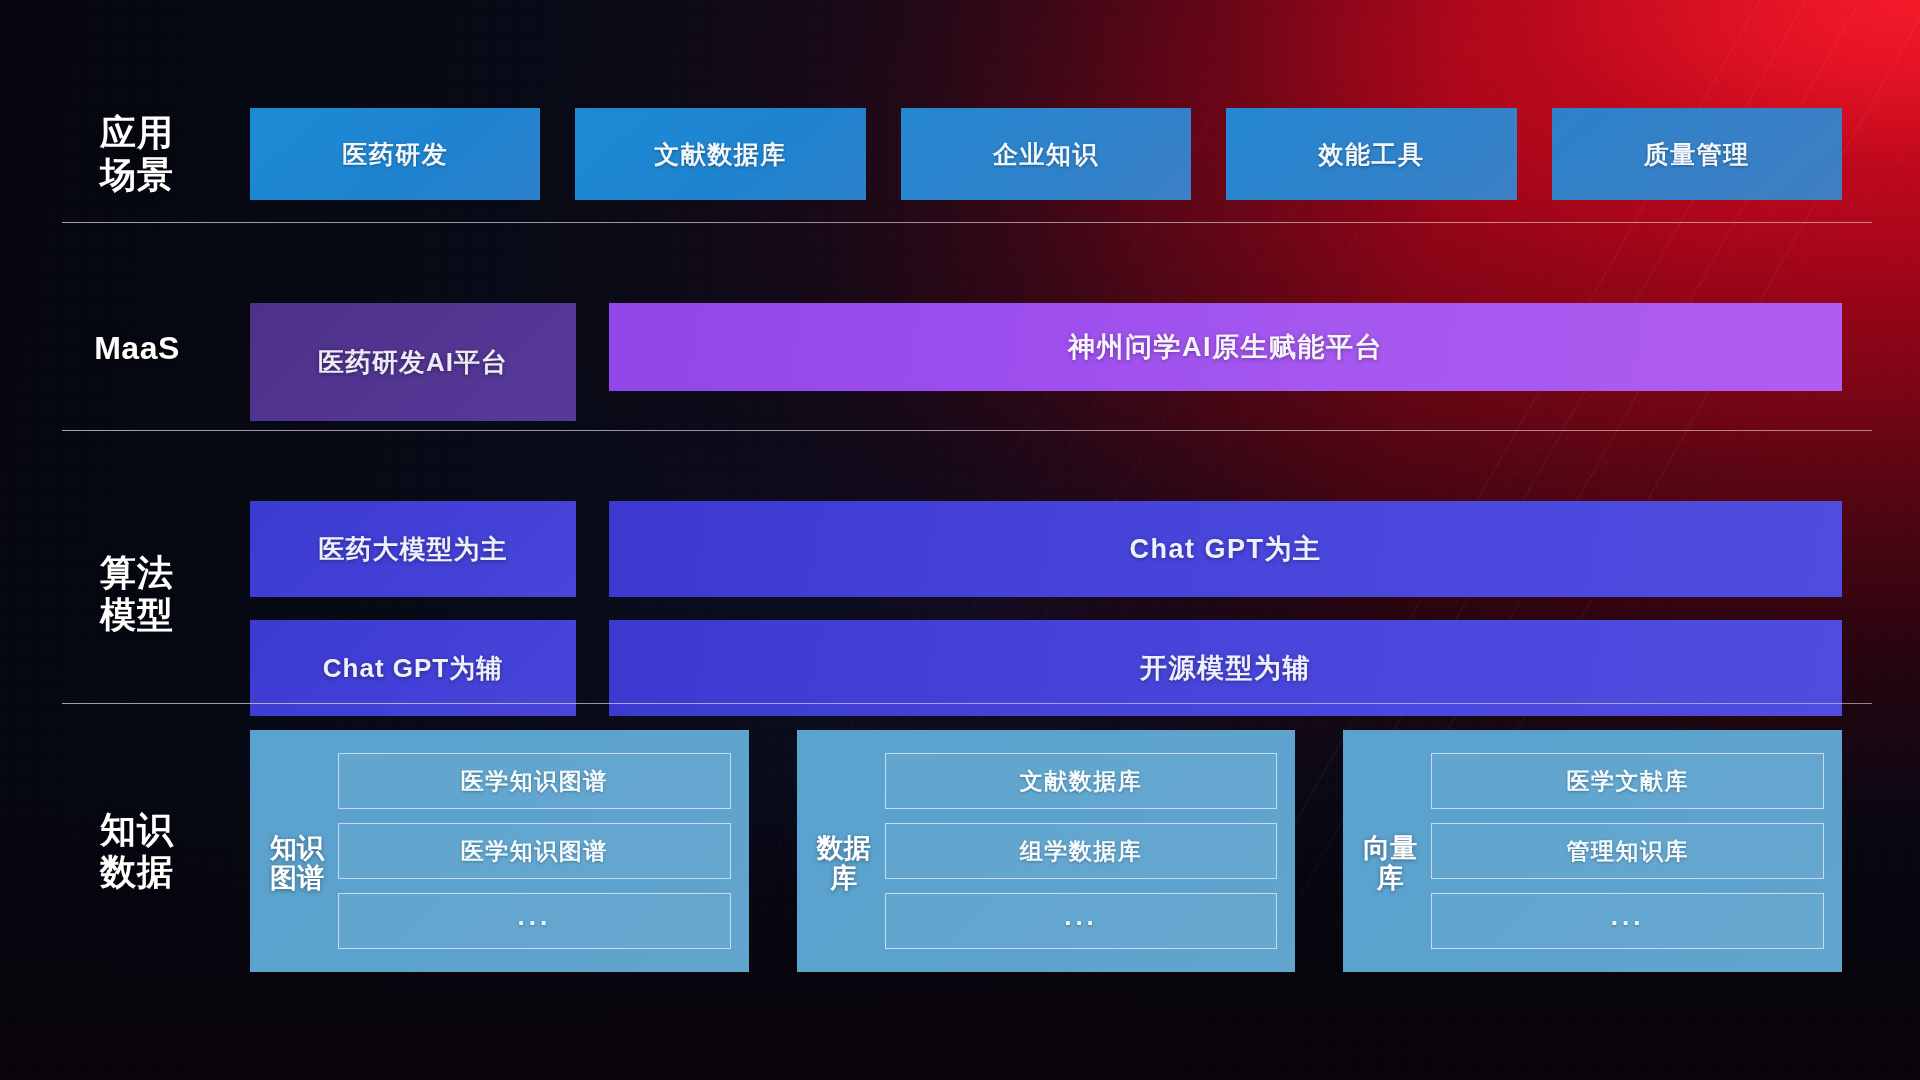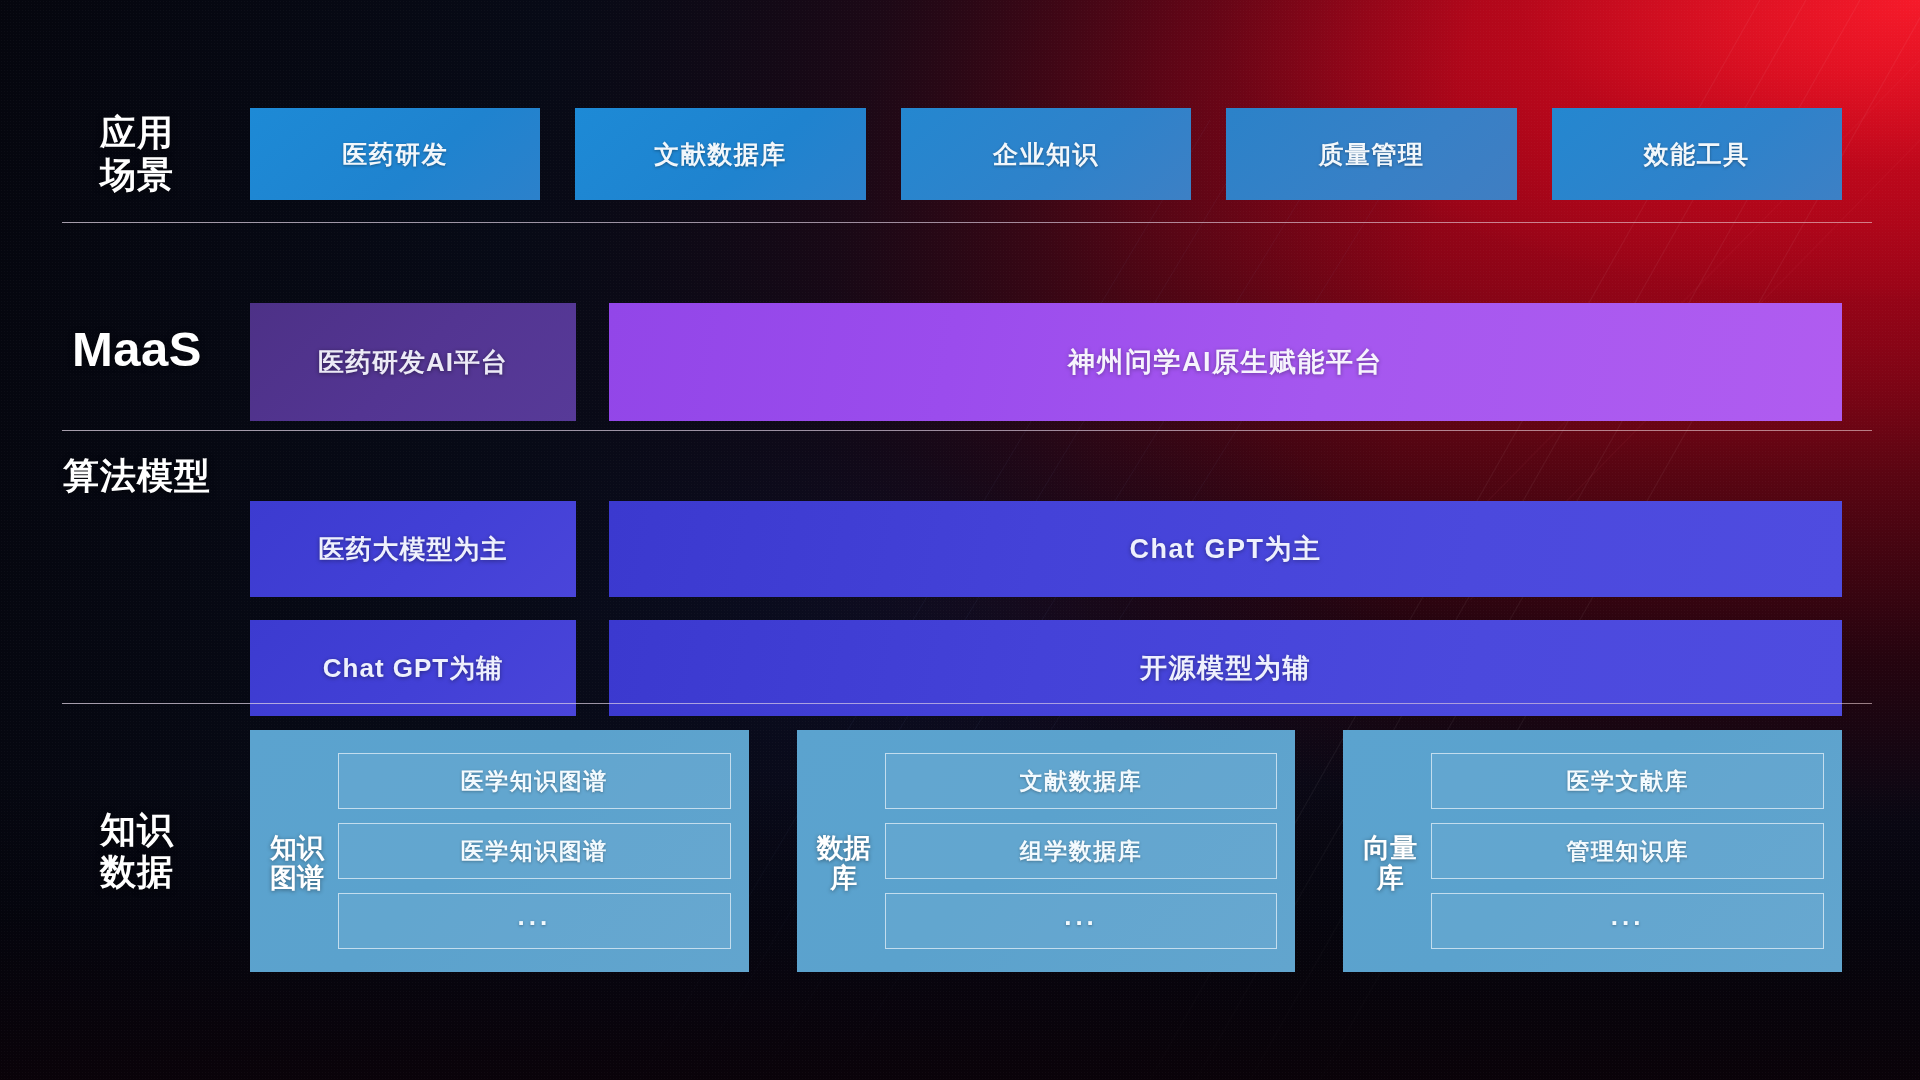--- a/index.html
+++ b/index.html
@@ -58,21 +58,21 @@
     width:150px;
     left:62px;
     color:#ffffff;
     font-size:36px;
     font-weight:700;
     line-height:1.16;
     text-align:center;
     letter-spacing:1px;
     text-shadow:0 1px 6px rgba(0,0,0,.6);
   }
-  .row-label.maas{ font-size:49px; letter-spacing:0.5px; }
+  .row-label.maas{ font-size:32px; letter-spacing:0.5px; }
 
   .divider{
     position:absolute;
     left:62px; right:48px;
     height:1px;
     background:linear-gradient(90deg, rgba(226,214,230,.85) 0%, rgba(228,212,232,.75) 55%, rgba(236,206,210,.7) 100%);
     opacity:.85;
   }
 
   
@@ -94,21 +94,21 @@
   #row-maas{ left:250px; top:290px; width:1592px; height:118px;margin-top:13px; }
   .maas-left{
     width:326px; height:118px;
     display:flex; align-items:center; justify-content:center;
     background:linear-gradient(135deg,#4d3187 0%,#533592 50%,#573a98 100%);
     color:#eceaf6; font-size:26px; font-weight:700; letter-spacing:1px;
     text-shadow:0 1px 4px rgba(0,0,0,.45);
   }
   .maas-right{
     margin-left:33px;
-    flex:1 1 auto; height:118px;
+    flex:1 1 auto; height:88px;
     display:flex; align-items:center; justify-content:center;
     background:linear-gradient(100deg,#9246e8 0%,#9b4ced 28%,#a557ef 58%,#b05cf0 100%);
     color:#f6f3fd; font-size:27px; font-weight:700; letter-spacing:1.5px;
     text-shadow:0 1px 4px rgba(0,0,0,.35);
   }
 
   
   #row-algo{ left:250px; top:465px; width:1592px; height:215px; flex-direction:column; gap:23px;margin-top:36px; }
   .algo-line{ display:flex; width:100%; height:96px; }
   .algo-left{
@@ -198,38 +198,38 @@
 
     <div class="row-label" style="top:108px; height:92px; display:flex; flex-direction:column; justify-content:center;">
       <span>应用</span>
       <span>场景</span>
     </div>
 
     <div class="row" id="row-apps">
       <div class="app-box tint-a">医药研发</div>
       <div class="app-box tint-a">文献数据库</div>
       <div class="app-box tint-b">企业知识</div>
+      <div class="app-box tint-b">效能工具</div>
       <div class="app-box tint-c">质量管理</div>
-      <div class="app-box tint-b">效能工具</div>
     </div>
 
     <div class="divider" style="top:222px;"></div>
 
     <div class="row-label maas" style="top:290px; height:118px; display:flex; flex-direction:column; justify-content:center;">
       <span>MaaS</span>
     </div>
 
     <div class="row" id="row-maas">
       <div class="maas-left">医药研发AI平台</div>
       <div class="maas-right">神州问学AI原生赋能平台</div>
     </div>
 
     <div class="divider" style="top:430px;"></div>
 
-    <div class="row-label" style="top:455px; height:215px; display:flex; flex-direction:row; justify-content:center;">
+    <div class="row-label" style="top:486px; height:215px; display:flex; flex-direction:column; justify-content:center;">
       <span>算法</span>
       <span>模型</span>
     </div>
 
     <div class="row" id="row-algo">
       <div class="algo-line">
         <div class="algo-left">医药大模型为主</div>
         <div class="algo-right">Chat GPT为主</div>
       </div>
       <div class="algo-line">

